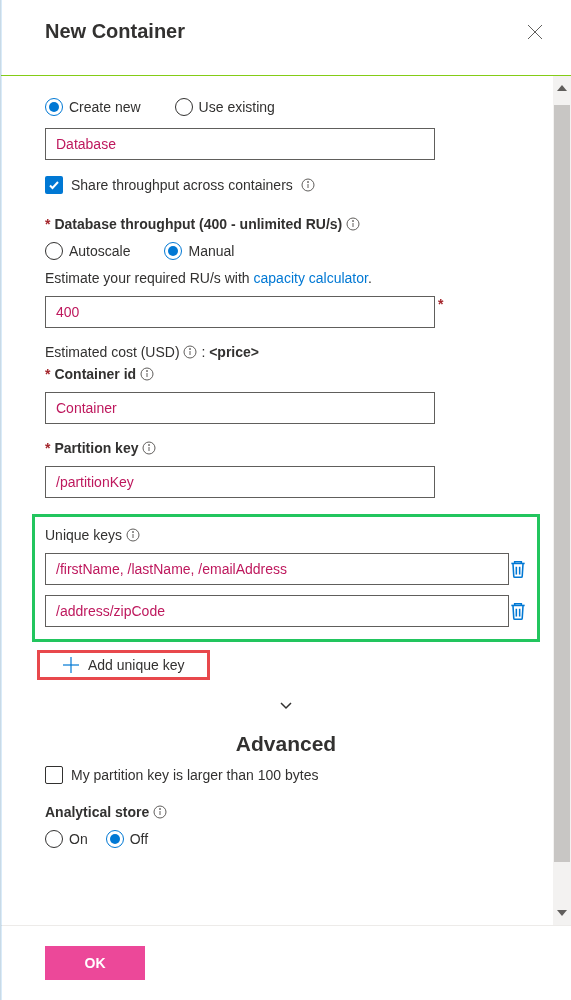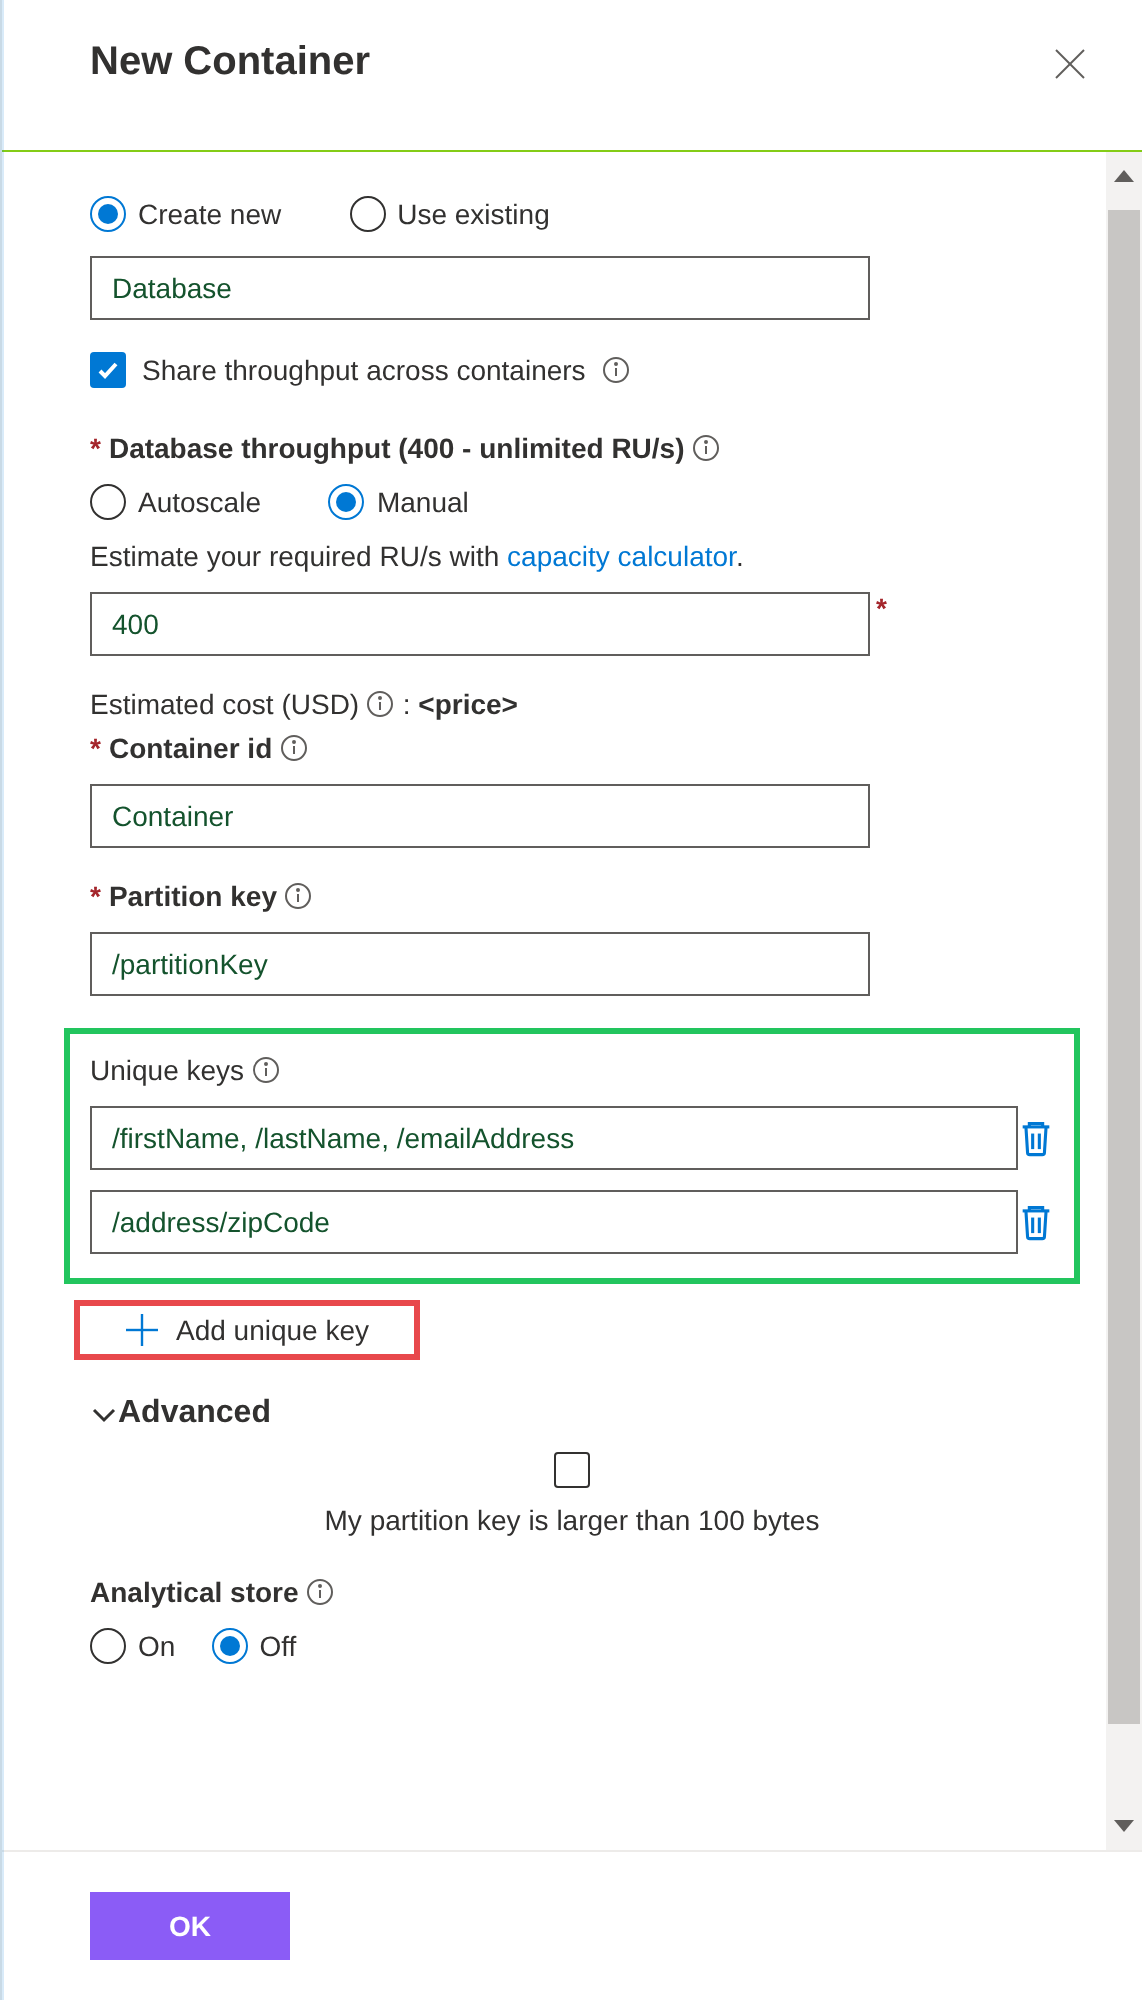--- a/index.html
+++ b/index.html
@@ -83,21 +83,21 @@
     border-radius: 50%;
     background: #0078d4;
   }
   .text-input {
     width: 390px;
     height: 32px;
     border: 1px solid #605e5c;
     padding: 0 10px;
     font-size: 14px;
     font-family: inherit;
-    color: #14532d;
+    color: #be185d;
     background: #fff;
   }
   .checkbox-row {
     display: flex;
     align-items: center;
     gap: 8px;
     margin: 16px 0 22px 0;
   }
   .checkbox {
     width: 18px;
@@ -201,36 +201,37 @@
     color: #323130;
   }
   .plus-icon {
     color: #0078d4;
     width: 18px;
     height: 18px;
   }
   .advanced-row {
     display: flex;
     align-items: center;
-    gap: 0;
+    gap: 20px;
     font-weight: 600;
-    font-size: 16px;
+    font-size: 21px;
     margin-bottom: 10px;
     cursor: pointer;
+    flex-direction: column;
   }
   .chevron-icon {
     width: 14px;
     height: 14px;
   }
   .footer {
     padding: 20px 44px;
     border-top: 1px solid #edebe9;
   }
   .ok-button {
-    background: #8b5cf6;
+    background: #ec4899;
     color: #fff;
     border: none;
     width: 100px;
     height: 34px;
     font-size: 14px;
     font-weight: 600;
     cursor: pointer;
     font-family: inherit;
   }
   .scrollbar-track {
@@ -434,21 +435,21 @@
         </div>
       </div>
 
       
       <div class="advanced-row">
         <svg class="chevron-icon" viewBox="0 0 14 14" stroke="currentColor" stroke-width="1.5" fill="none">
           <polyline points="2,5 7,10 12,5"></polyline>
         </svg>
         <span>Advanced</span>
       </div>
-      <div class="checkbox-row" style="margin:6px 0 0 0;flex-direction:column;">
+      <div class="checkbox-row" style="margin:6px 0 0 0;">
         <div class="checkbox unchecked"></div>
         <span>My partition key is larger than 100 bytes</span>
       </div>
 
       
       <div class="analytical-section">
         <div class="label-row">
           <span>Analytical store</span>
           <svg class="info-icon" viewBox="0 0 14 14" fill="none" stroke="currentColor" stroke-width="1">
             <circle cx="7" cy="7" r="6"></circle>

